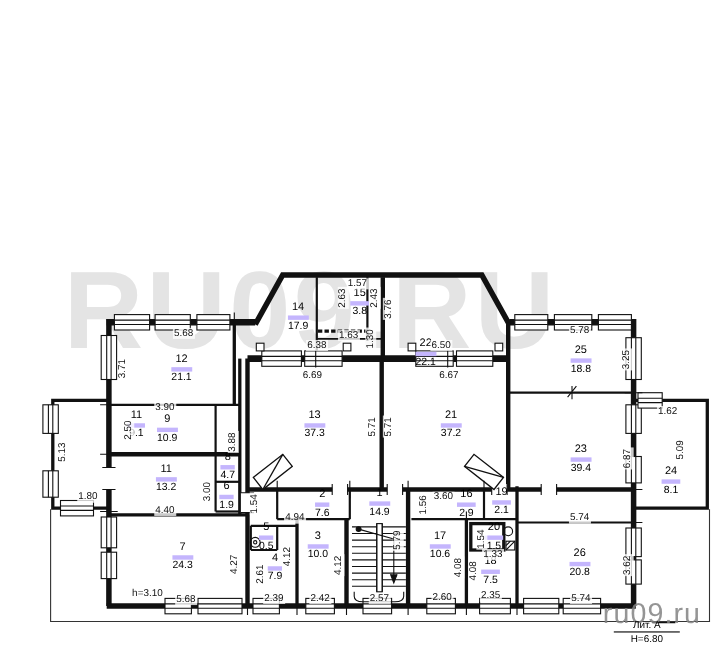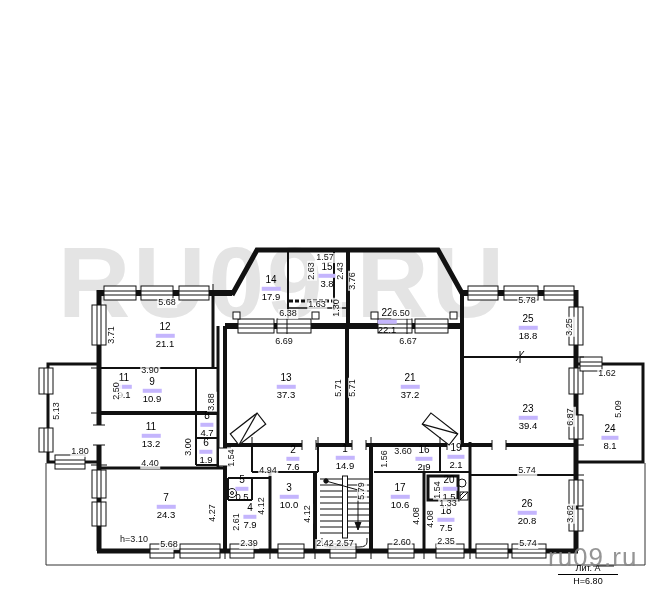--- a/index.html
+++ b/index.html
@@ -341,21 +341,21 @@
       <div class="dim" style="left: 150px; top: 464px;">4.40</div>
       <div class="dim v" style="left: 213px; top: 513px;">4.27</div>
       <div class="dim" style="left: 134px; top: 540px;">h=3.10</div>
       <div class="dim" style="left: 169px; top: 545px;">5.68</div>
       <div class="dim v" style="left: 232px; top: 458px;">1.54</div>
       <div class="dim" style="left: 268px; top: 471px;">4.94</div>
       <div class="dim v" style="left: 237px; top: 522px;">2.61</div>
       <div class="dim" style="left: 249px; top: 544px;">2.39</div>
       <div class="dim v" style="left: 262px; top: 506px;">4.12</div>
       <div class="dim v" style="left: 308px; top: 514px;">4.12</div>
-      <div class="dim" style="left: 291px; top: 544px; margin-left: 34px;">2.42</div>
+      <div class="dim" style="left: 291px; top: 544px;">2.42</div>
       <div class="dim" style="left: 345px; top: 544px;">2.57</div>
       <div class="dim v" style="left: 362px; top: 491px;">5.79</div>
       <div class="dim v" style="left: 385px; top: 459px;">1.56</div>
       <div class="dim" style="left: 403px; top: 452px;">3.60</div>
       <div class="dim" style="left: 402px; top: 543px;">2.60</div>
       <div class="dim v" style="left: 417px; top: 516px;">4.08</div>
       <div class="dim v" style="left: 431px; top: 519px;">4.08</div>
       <div class="dim v" style="left: 438px; top: 490px;">1.54</div>
       <div class="dim" style="left: 448px; top: 504px;">1.33</div>
       <div class="dim" style="left: 446px; top: 542px;">2.35</div>

